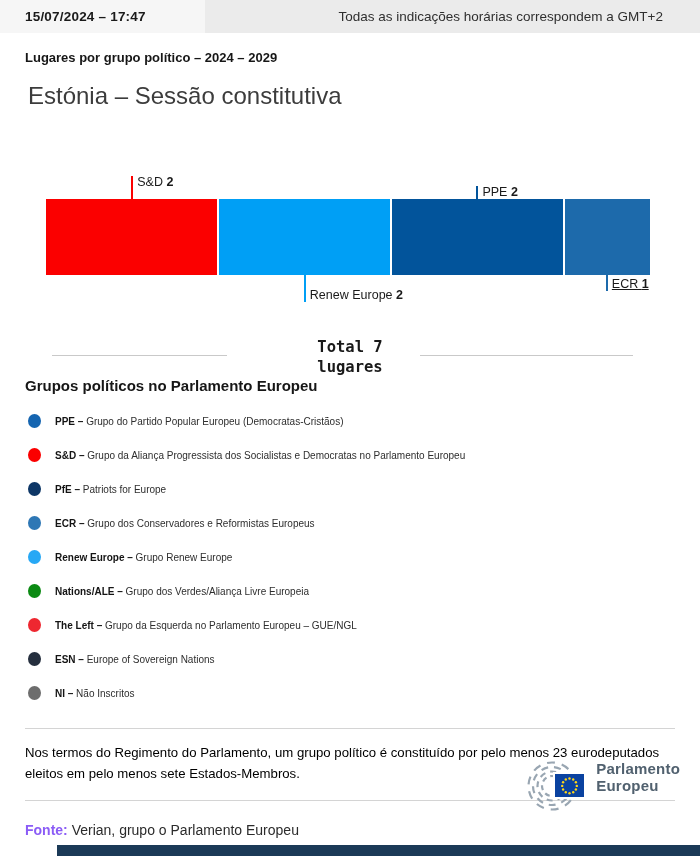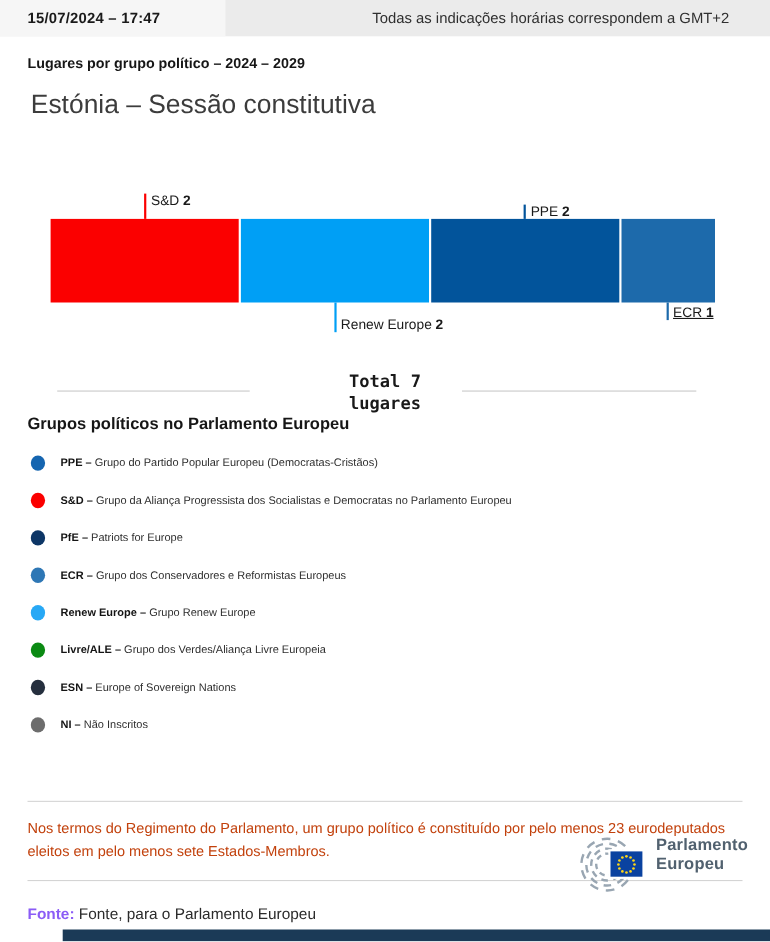--- a/index.html
+++ b/index.html
@@ -41,21 +41,21 @@
   .legend-heading { position:absolute; top:377px; left:25px; font-size:15px; font-weight:bold; color:#161616; }
   .legend { position:absolute; top:404px; left:25px; width:655px; list-style:none; }
   .legend li { height:34px; display:flex; align-items:center; }
   .legend .dot { width:13px; height:14px; border-radius:50%; margin-left:3px; margin-right:14px; flex:0 0 auto; }
   .legend .txt { font-size:10px; color:#2e2e2e; white-space:nowrap; }
   .legend .txt b { color:#141414; }
 
   
   .footnote { position:absolute; top:728px; left:25px; width:650px;
               border-top:1px solid #d4d4d4; border-bottom:1px solid #d4d4d4;
-              padding:13px 0 15px 0; font-size:13.2px; line-height:1.62; color:#c2410c; }
+              padding:13px 0 15px 0; font-size:13.2px; line-height:1.62; color:#000000; }
 
   
   .source { position:absolute; top:822px; left:25px; font-size:14px; color:#2b2b2b; }
   .source b { color:#8b5cf6; }
   .eplogo { position:absolute; top:760px; right:20px; display:flex; align-items:flex-start; }
   .eplogo-text { font-size:15px; font-weight:bold; color:#51616f; line-height:17px; margin-left:8px; letter-spacing:.2px; }
 
   
   .bottom-strip { position:absolute; bottom:0; left:57px; right:0; height:11px; background:#1b3a57; }
 </style>
@@ -126,38 +126,42 @@
       <li>
         <span class="dot" style="background: rgb(46, 119, 181);"></span>
         <span class="txt"><b>ECR –</b> Grupo dos Conservadores e Reformistas Europeus</span>
       </li>
       <li>
         <span class="dot" style="background: rgb(39, 168, 245);"></span>
         <span class="txt"><b>Renew Europe –</b> Grupo Renew Europe</span>
       </li>
       <li>
         <span class="dot" style="background: rgb(11, 138, 19);"></span>
-        <span class="txt"><b>Livre/ALE –</b> Grupo dos Verdes/Aliança Livre Europeia</span>
+        <span class="txt"><b>Nations/ALE –</b> Grupo dos Verdes/Aliança Livre Europeia</span>
+      </li>
+      <li>
+        <span class="dot" style="background: rgb(238, 39, 48);"></span>
+        <span class="txt"><b>The Left –</b> Grupo da Esquerda no Parlamento Europeu – GUE/NGL</span>
       </li>
       <li>
         <span class="dot" style="background: rgb(37, 47, 62);"></span>
         <span class="txt"><b>ESN –</b> Europe of Sovereign Nations</span>
       </li>
       <li>
         <span class="dot" style="background: rgb(109, 109, 109);"></span>
         <span class="txt"><b>NI –</b> Não Inscritos</span>
       </li>
     </ul>
 
   <div class="footnote">Nos termos do Regimento do Parlamento, um grupo político é constituído por pelo menos 23 eurodeputados eleitos em pelo menos sete Estados-Membros.</div>
 
   <div class="source">
     <b>Fonte:</b>
     <span> </span>
-    <span>Fonte, para o Parlamento Europeu</span>
+    <span>Verian, grupo o Parlamento Europeu</span>
   </div>
 
   <div class="eplogo">
     <svg width="74" height="52" viewBox="0 0 74 52">
       <g fill="none" stroke="#99a6b2" stroke-width="2.2">
         <circle cx="38" cy="26" r="10" stroke-dasharray="5 4"></circle>
         <circle cx="38" cy="26" r="14.5" stroke-dasharray="6 5"></circle>
         <circle cx="38" cy="26" r="19" stroke-dasharray="7 6"></circle>
         <circle cx="38" cy="26" r="23.5" stroke-dasharray="8 7"></circle>
       </g>

